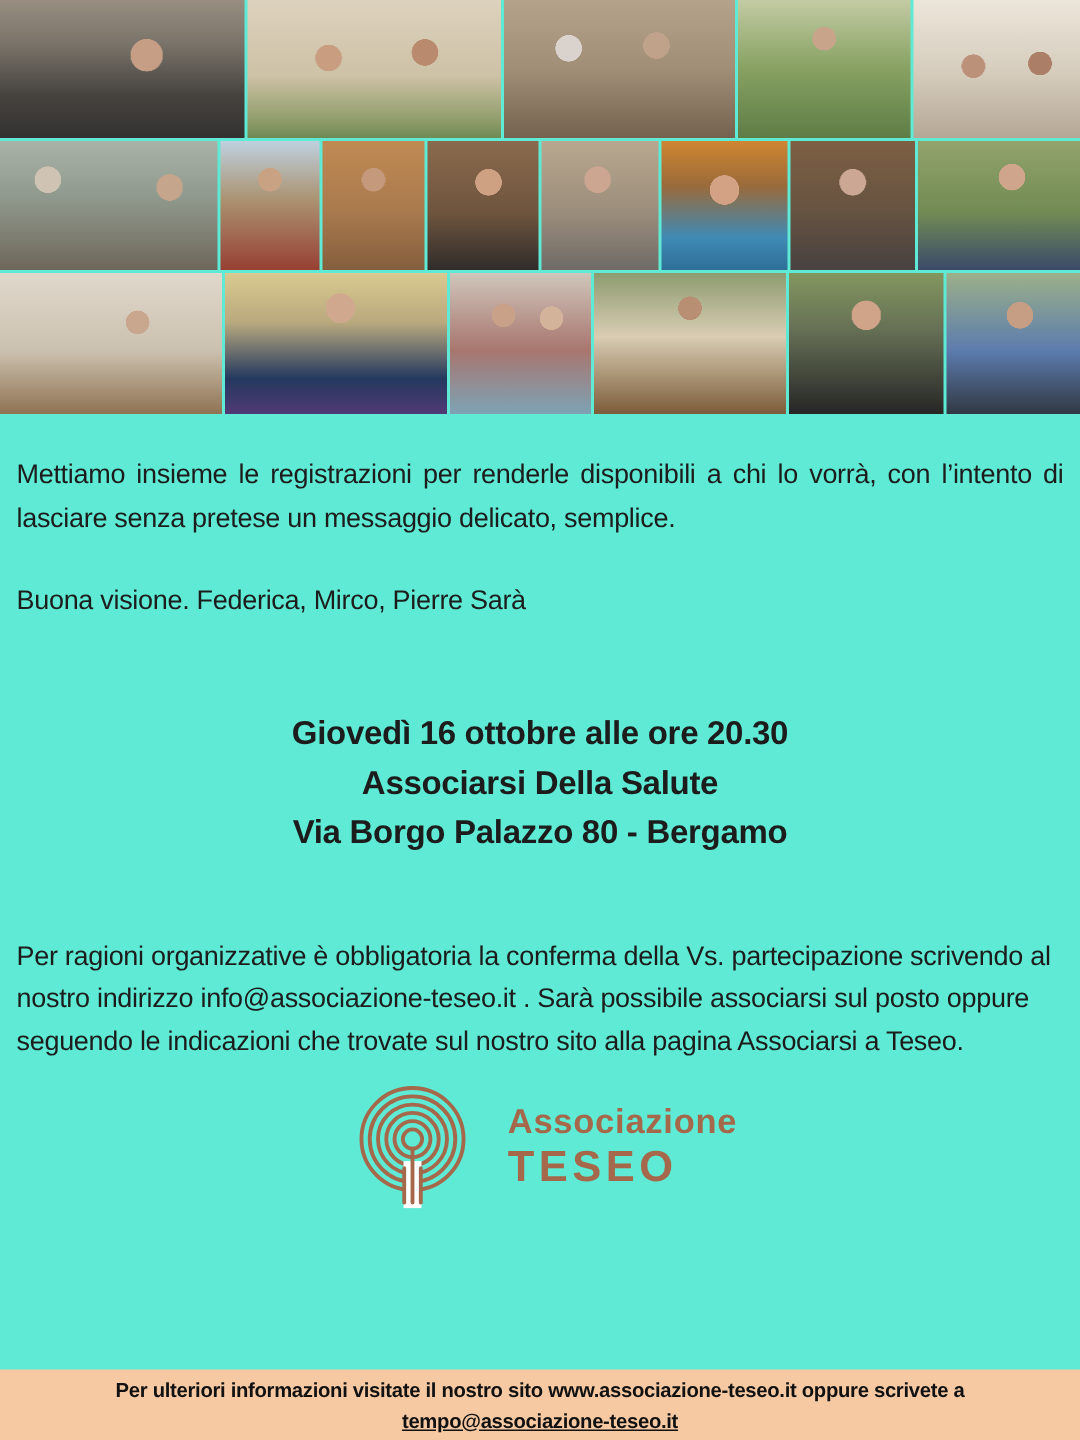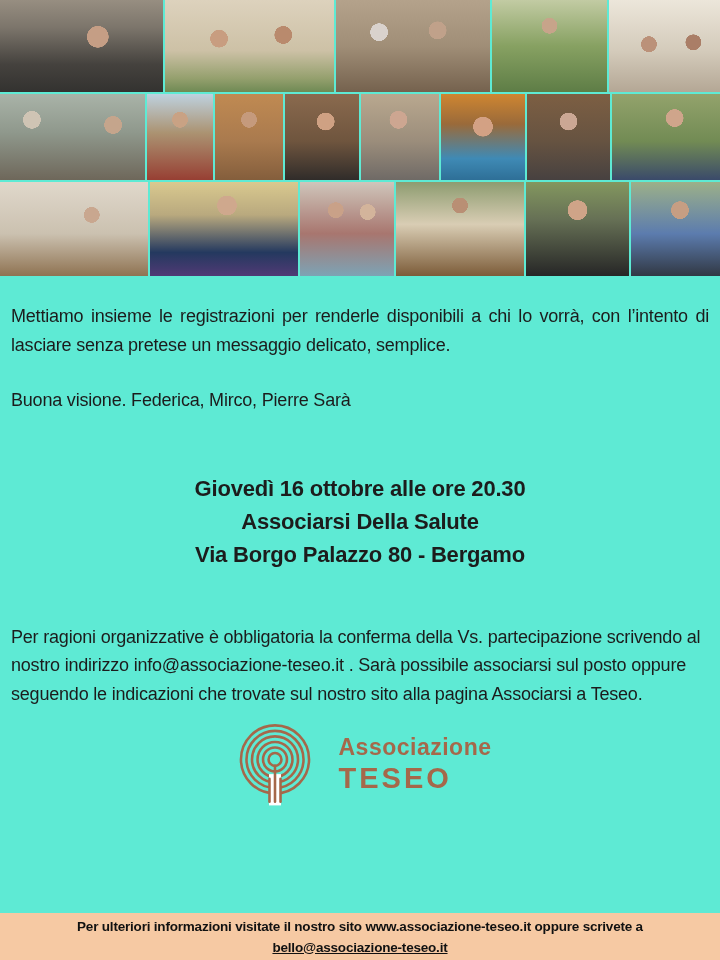--- a/index.html
+++ b/index.html
@@ -107,16 +107,16 @@
       <span class="logo-text">
         <div class="logo-org">Associazione</div>
         <div class="logo-name">TESEO</div>
       </span>
     </div>
 
   </div>
 
   <div class="footer">
     <div class="footer-line"><span>Per ulteriori informazioni visitate il nostro sito </span><span class="site">www.associazione-teseo.it</span><span> oppure scrivete a</span></div>
-    <div class="footer-email">bello@associazione-teseo.it</div>
+    <div class="footer-email">tempo@associazione-teseo.it</div>
   </div>
 
 </div>
 
 </body></html>

